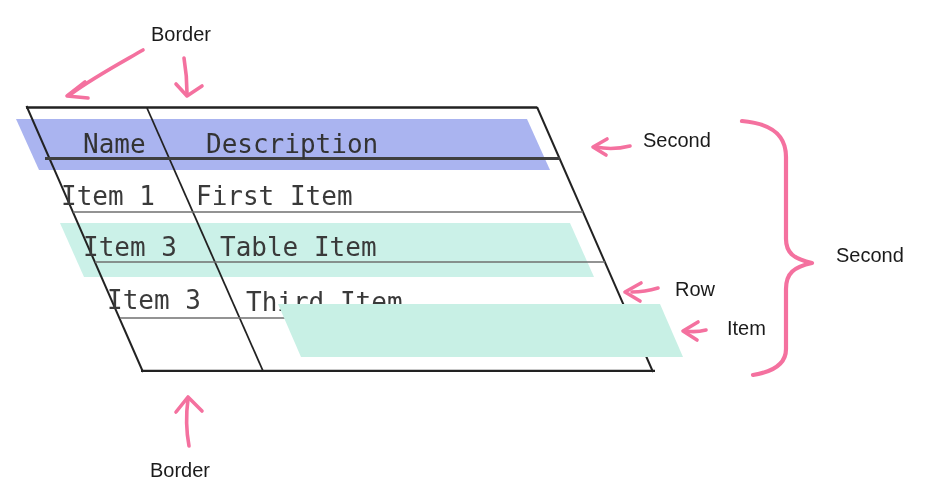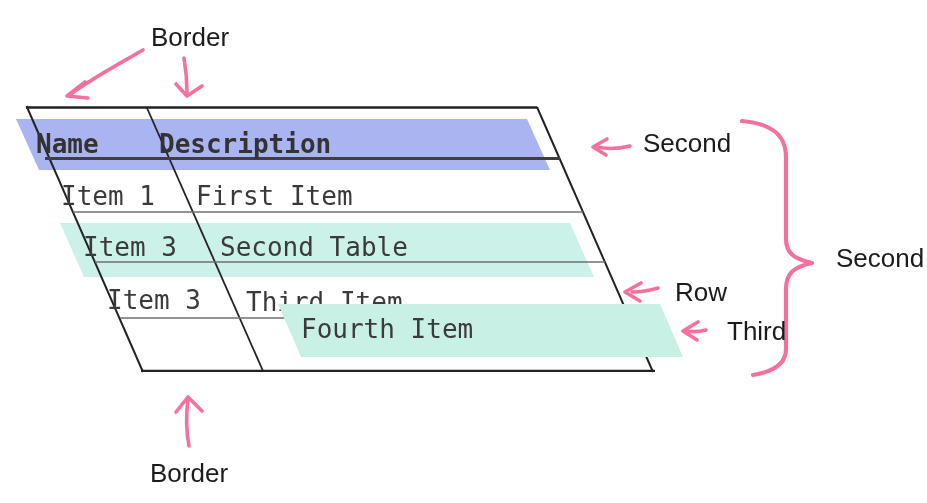--- a/index.html
+++ b/index.html
@@ -11,25 +11,25 @@
   .under{z-index:1;}
   .texts{z-index:2;}
   .over{z-index:3;pointer-events:none;}
   .toptext{z-index:4;}
   .tcell{
     position:absolute;
     font-family:"DejaVu Sans Mono",monospace;
     font-size:26px;line-height:1;
     color:#3a3a3a;white-space:pre;
   }
-  .thead{font-weight:700;color:#333333;}
+  .thead{font-weight:400;color:#333333;margin-left:47px;}
   .lbl{
     position:absolute;
     font-family:"Liberation Sans",sans-serif;
-    font-size:26px;line-height:1;
+    font-size:20px;line-height:1;
     color:#1b1b1b;white-space:pre;
   }
 </style>
 </head>
 <body>
 
 <div class="stage">
 
   <svg class="layer under" width="927" height="503" viewBox="0 0 927 503">
 
@@ -81,32 +81,31 @@
   </svg>
 
   <div class="layer texts">
     <div class="tcell thead" style="left:36px;top:131px">Name</div>
     <div class="tcell thead" style="left:159px;top:131px">Description</div>
 
     <div class="tcell" style="left:61px;top:183px">Item 1</div>
     <div class="tcell" style="left:196px;top:183px">First Item</div>
 
     <div class="tcell" style="left:83px;top:234px">Item 3</div>
-    <div class="tcell" style="left:220px;top:234px">Second Table</div>
+    <div class="tcell" style="left:220px;top:234px">Table Item</div>
 
     <div class="tcell" style="left:107px;top:287px">Item 3</div>
     <div class="tcell" style="left:246px;top:289px">Third Item</div>
 
     <div class="lbl" style="left:151px;top:24px">Border</div>
     <div class="lbl" style="left:643px;top:130px">Second</div>
     <div class="lbl" style="left:836px;top:245px">Second</div>
     <div class="lbl" style="left:675px;top:279px">Row</div>
-    <div class="lbl" style="left:727px;top:318px">Third</div>
+    <div class="lbl" style="left:727px;top:318px">Item</div>
     <div class="lbl" style="left:150px;top:460px">Border</div>
   </div>
 
   <svg class="layer over" width="927" height="503" viewBox="0 0 927 503">
     <polygon points="278,304 660,304 683,357 301,357" fill="#c8f0e5"></polygon>
   </svg>
 
-  <div class="tcell toptext" style="left:301px;top:316px">Fourth Item</div>
 
 </div>
 
 </body></html>

